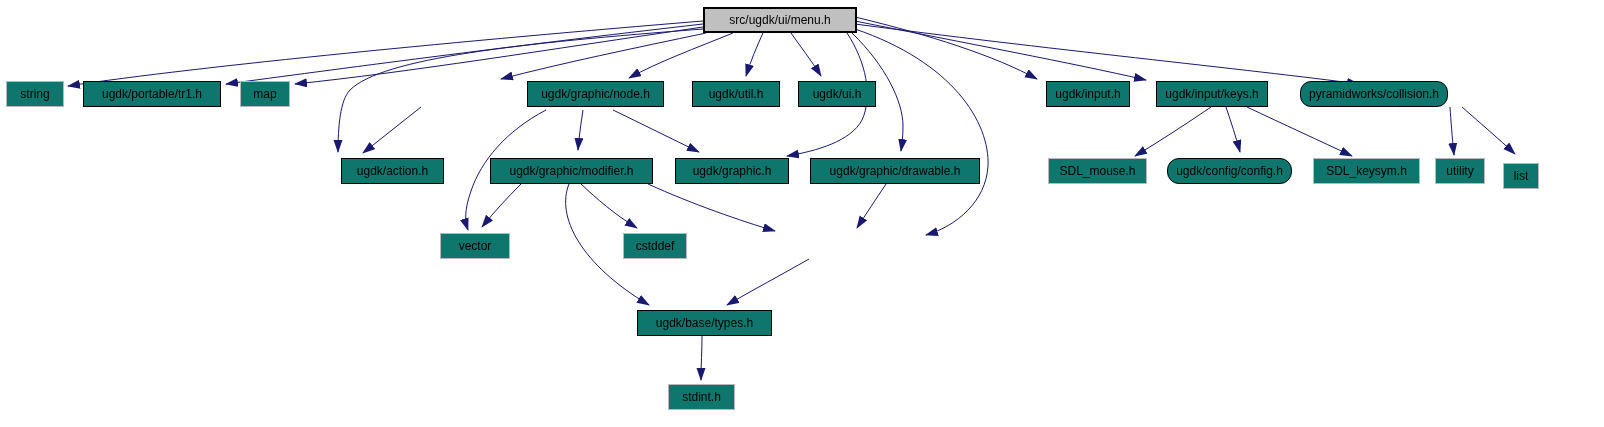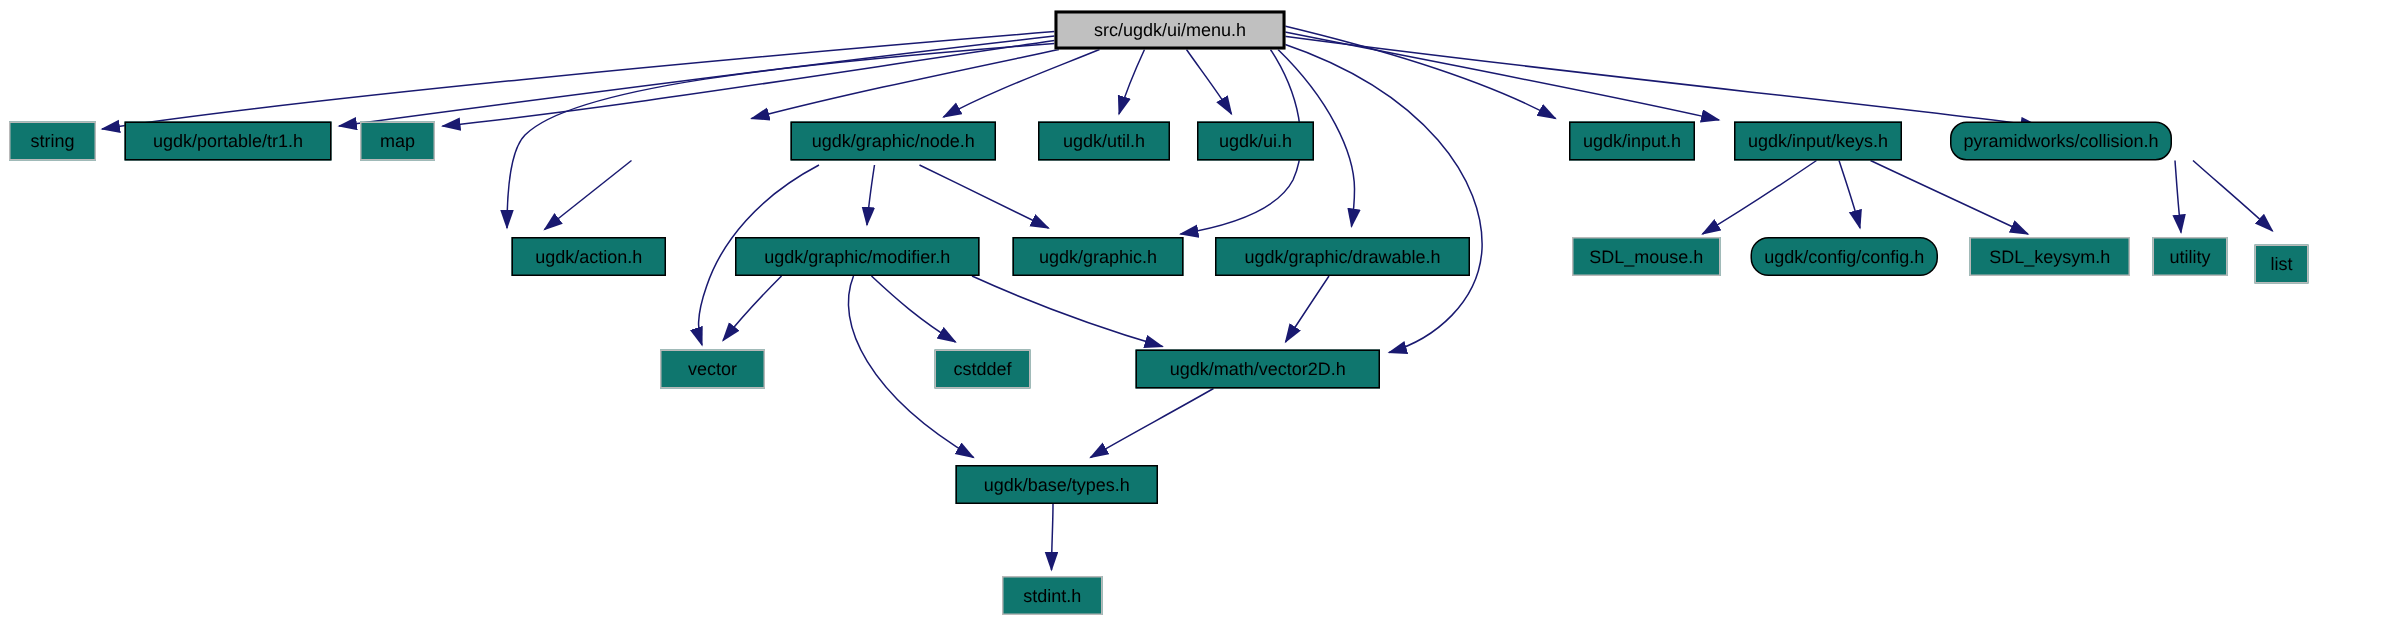--- a/index.html
+++ b/index.html
@@ -86,19 +86,18 @@
   <div class="node doc" style="left:675px;top:158px;width:112px;">ugdk/graphic.h</div>
   <div class="node doc" style="left:810px;top:158px;width:168px;">ugdk/graphic/drawable.h</div>
   <div class="node ext" style="left:1048px;top:158px;width:97px;">SDL_mouse.h</div>
   <div class="node doc" style="left:1167px;top:158px;width:123px;border-radius:12px;">ugdk/config/config.h</div>
   <div class="node ext" style="left:1313px;top:158px;width:105px;">SDL_keysym.h</div>
   <div class="node ext" style="left:1435px;top:158px;width:48px;">utility</div>
   <div class="node ext" style="left:1503px;top:148px;width:34px;margin-top:15px;">list</div>
 
   <div class="node ext" style="left:440px;top:233px;width:68px;">vector</div>
   <div class="node ext" style="left:623px;top:233px;width:62px;">cstddef</div>
-  <div class="node doc" style="left:757px;top:233px;width:161px;">ugdk/math/vector2D.h</div>
 
   <div class="node doc" style="left:637px;top:310px;width:133px;">ugdk/base/types.h</div>
 
   <div class="node ext" style="left:668px;top:384px;width:65px;">stdint.h</div>
 
 </div>
 
 </body></html>

